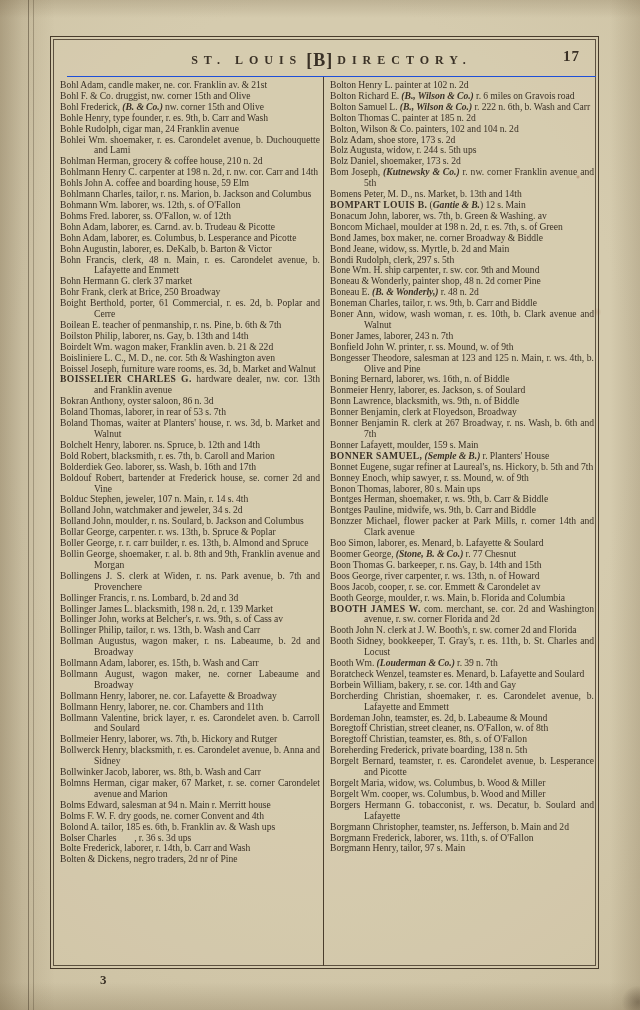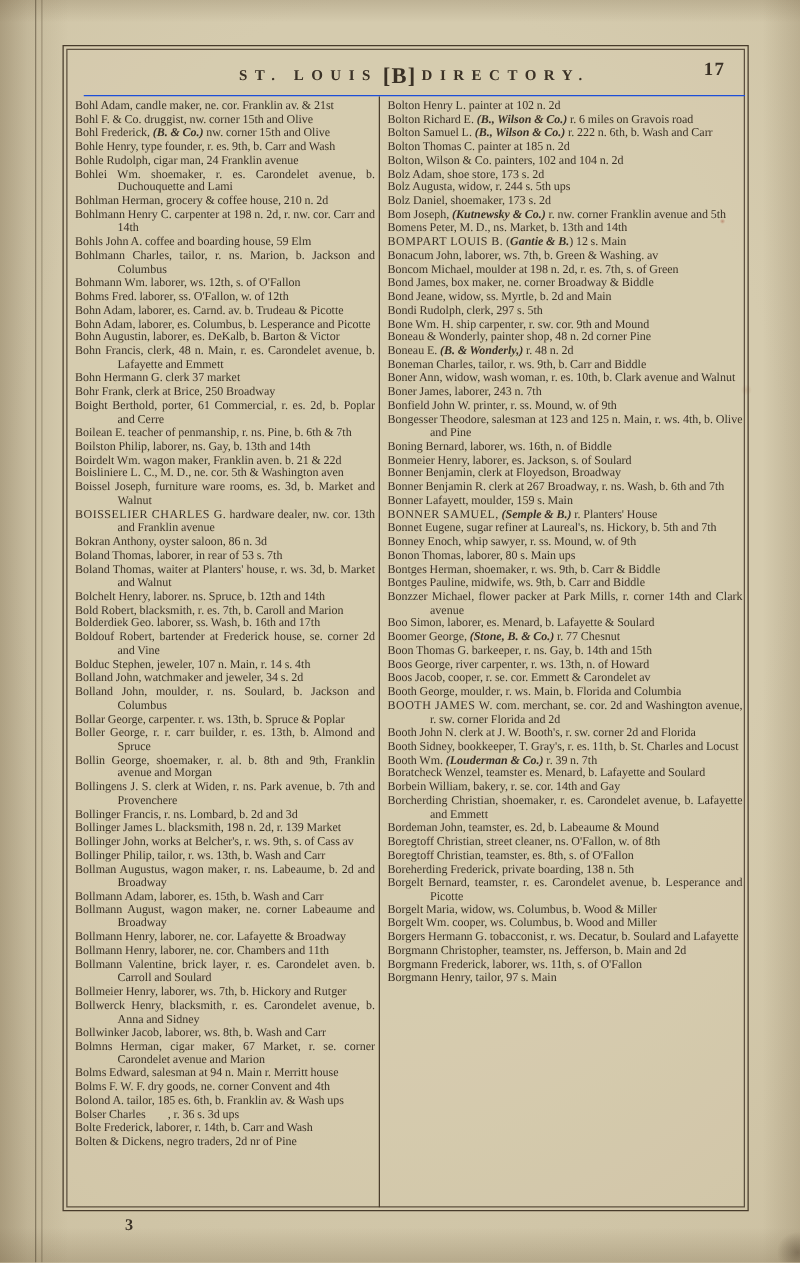--- a/index.html
+++ b/index.html
@@ -55,31 +55,31 @@
   .page-number {
     position: absolute; right: 16px; top: 9px;
     font-size: 15px; font-weight: bold; letter-spacing: 1px;
   }
 
   .columns {
     position: absolute; top: 40px; left: 2px; right: 2px; bottom: 2px;
     display: flex; overflow: hidden;
   }
   .col { box-sizing: border-box; overflow: hidden; }
-  .col-left  { width: 251px; border-right: 1px solid #4a3d2c; padding: 3px 3px 0 7px; }
+  .col-left  { width: 271px; border-right: 1px solid #4a3d2c; padding: 3px 3px 0 7px; }
   .col-right { flex: 1; padding: 3px 2px 0 6px; }
 
   .entry {
     font-size: 9.6px; line-height: 10.9px;
     text-align: justify;
     padding-left: 34px; text-indent: -34px;
     word-spacing: -0.2px;
   }
   .entry .it { font-style: italic; font-weight: bold; }
-  .entry .bd { font-weight: normal; letter-spacing: .4px; }
+  .entry .bd { font-weight: bold; letter-spacing: .4px; }
 
   .signature-mark {
     position: absolute; left: 100px; top: 972px;
     font-size: 13px; font-weight: bold;
   }
 </style>
 </head>
 <body>
 
 <div class="gutter-line gutter-a"></div>
@@ -172,20 +172,21 @@
         <div class="entry">Bone Wm. H. ship carpenter, r. sw. cor. 9th and Mound</div>
         <div class="entry">Boneau &amp; Wonderly, painter shop, 48 n. 2d corner Pine</div>
         <div class="entry">Boneau E. <span class="it">(B. &amp; Wonderly,)</span> r. 48 n. 2d</div>
         <div class="entry">Boneman Charles, tailor, r. ws. 9th, b. Carr and Biddle</div>
         <div class="entry">Boner Ann, widow, wash woman, r. es. 10th, b. Clark avenue and Walnut</div>
         <div class="entry">Boner James, laborer, 243 n. 7th</div>
         <div class="entry">Bonfield John W. printer, r. ss. Mound, w. of 9th</div>
         <div class="entry">Bongesser Theodore, salesman at 123 and 125 n. Main, r. ws. 4th, b. Olive and Pine</div>
         <div class="entry">Boning Bernard, laborer, ws. 16th, n. of Biddle</div>
         <div class="entry">Bonmeier Henry, laborer, es. Jackson, s. of Soulard</div>
+        <div class="entry">Bonn Lawrence, blacksmith, ws. 9th, n. of Biddle</div>
         <div class="entry">Bonner Benjamin, clerk at Floyedson, Broadway</div>
         <div class="entry">Bonner Benjamin R. clerk at 267 Broadway, r. ns. Wash, b. 6th and 7th</div>
         <div class="entry">Bonner Lafayett, moulder, 159 s. Main</div>
         <div class="entry"><span class="bd">BONNER SAMUEL,</span> <span class="it">(Semple &amp; B.)</span> r. Planters' House</div>
         <div class="entry">Bonnet Eugene, sugar refiner at Laureal's, ns. Hickory, b. 5th and 7th</div>
         <div class="entry">Bonney Enoch, whip sawyer, r. ss. Mound, w. of 9th</div>
         <div class="entry">Bonon Thomas, laborer, 80 s. Main ups</div>
         <div class="entry">Bontges Herman, shoemaker, r. ws. 9th, b. Carr &amp; Biddle</div>
         <div class="entry">Bontges Pauline, midwife, ws. 9th, b. Carr and Biddle</div>
         <div class="entry">Bonzzer Michael, flower packer at Park Mills, r. corner 14th and Clark avenue</div>

